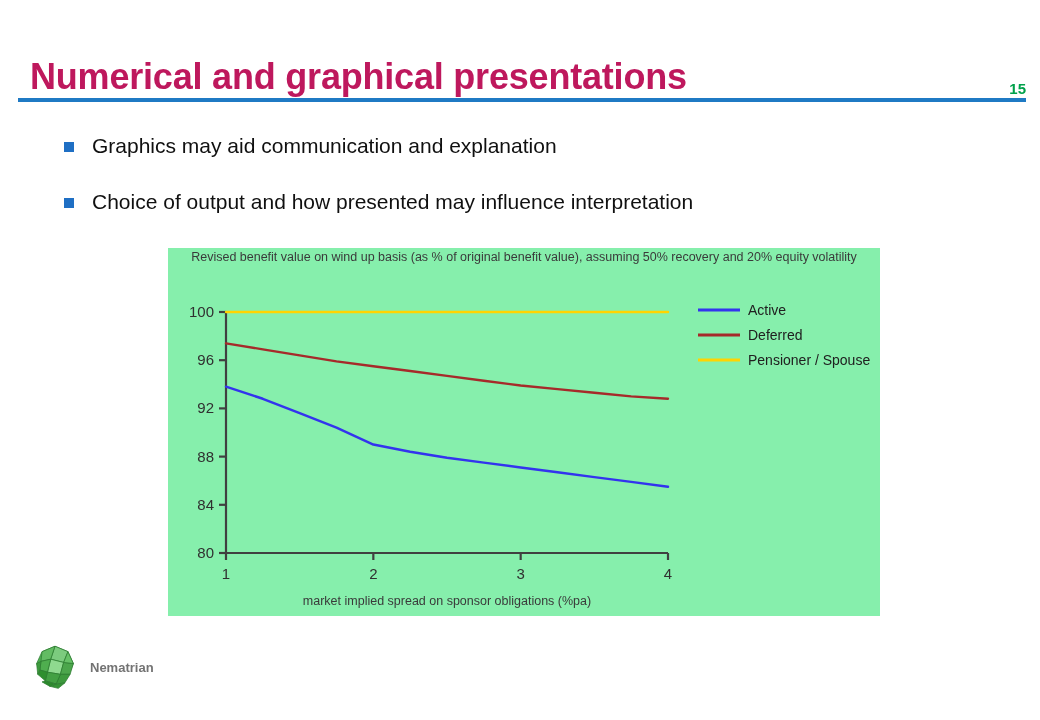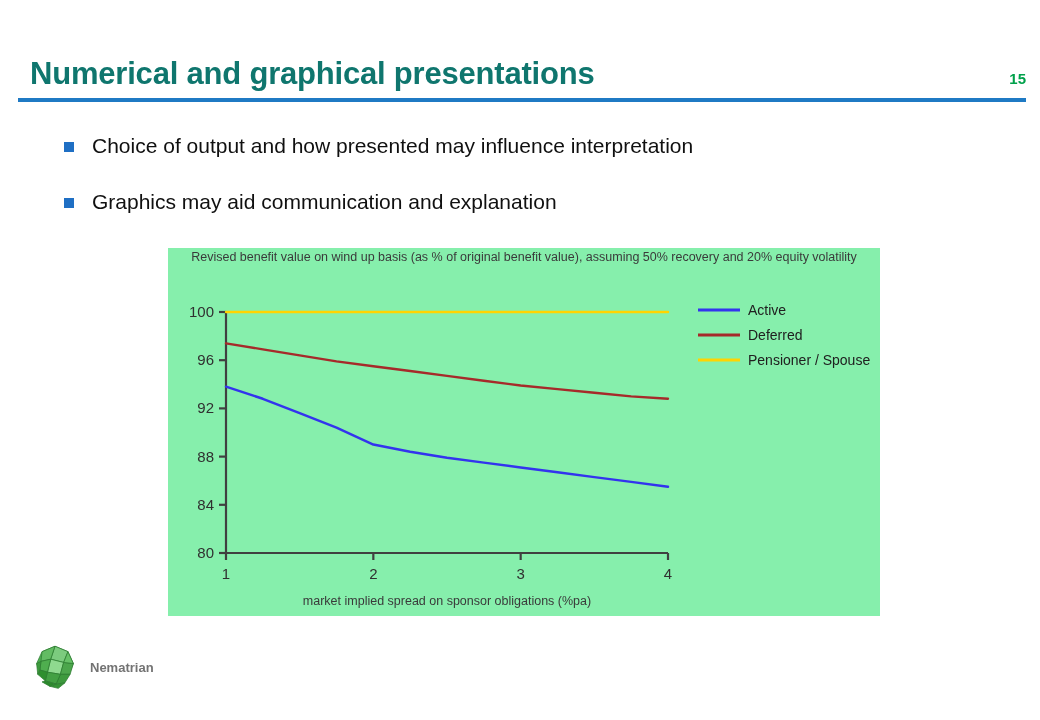--- a/index.html
+++ b/index.html
@@ -13,30 +13,30 @@
     font-family: "Liberation Sans", sans-serif;
     overflow: hidden;
     position: relative;
   }
 
   
   .slide-title {
     position: absolute;
     left: 30px;
     top: 56px;
-    font-size: 31px;
+    font-size: 36px;
     font-weight: bold;
-    color: #0f766e;
+    color: #be185d;
     letter-spacing: -0.2px;
     white-space: nowrap;
   }
   .page-number {
     position: absolute;
     right: 14px;
-    top: 70px;
+    top: 80px;
     font-size: 15px;
     font-weight: bold;
     color: #00A14B;
   }
   .title-rule {
     position: absolute;
     left: 18px;
     top: 98px;
     width: 1008px;
     height: 4px;
@@ -115,25 +115,25 @@
 </head>
 <body>
 
 <div class="slide-title">Numerical and graphical presentations</div>
 <div class="page-number">15</div>
 <div class="title-rule"></div>
 
 <div class="bullet-list">
   <div class="bullet-row">
     <span class="bullet-marker"></span>
-    <span class="bullet-text">Choice of output and how presented may influence interpretation</span>
+    <span class="bullet-text">Graphics may aid communication and explanation</span>
   </div>
   <div class="bullet-row">
     <span class="bullet-marker"></span>
-    <span class="bullet-text">Graphics may aid communication and explanation</span>
+    <span class="bullet-text">Choice of output and how presented may influence interpretation</span>
   </div>
 </div>
 
 <div class="chart-figure">
   <div class="chart-title">Revised benefit value on wind up basis (as % of original benefit value), assuming 50% recovery and 20% equity volatility</div>
 
   <svg class="chart-svg" id="chart-svg" width="712" height="368" viewBox="0 0 712 368">
 
     <g id="chart-axes">
         <line x1="58" y1="64" x2="58" y2="305" stroke="#404040" stroke-width="2.2"></line>

